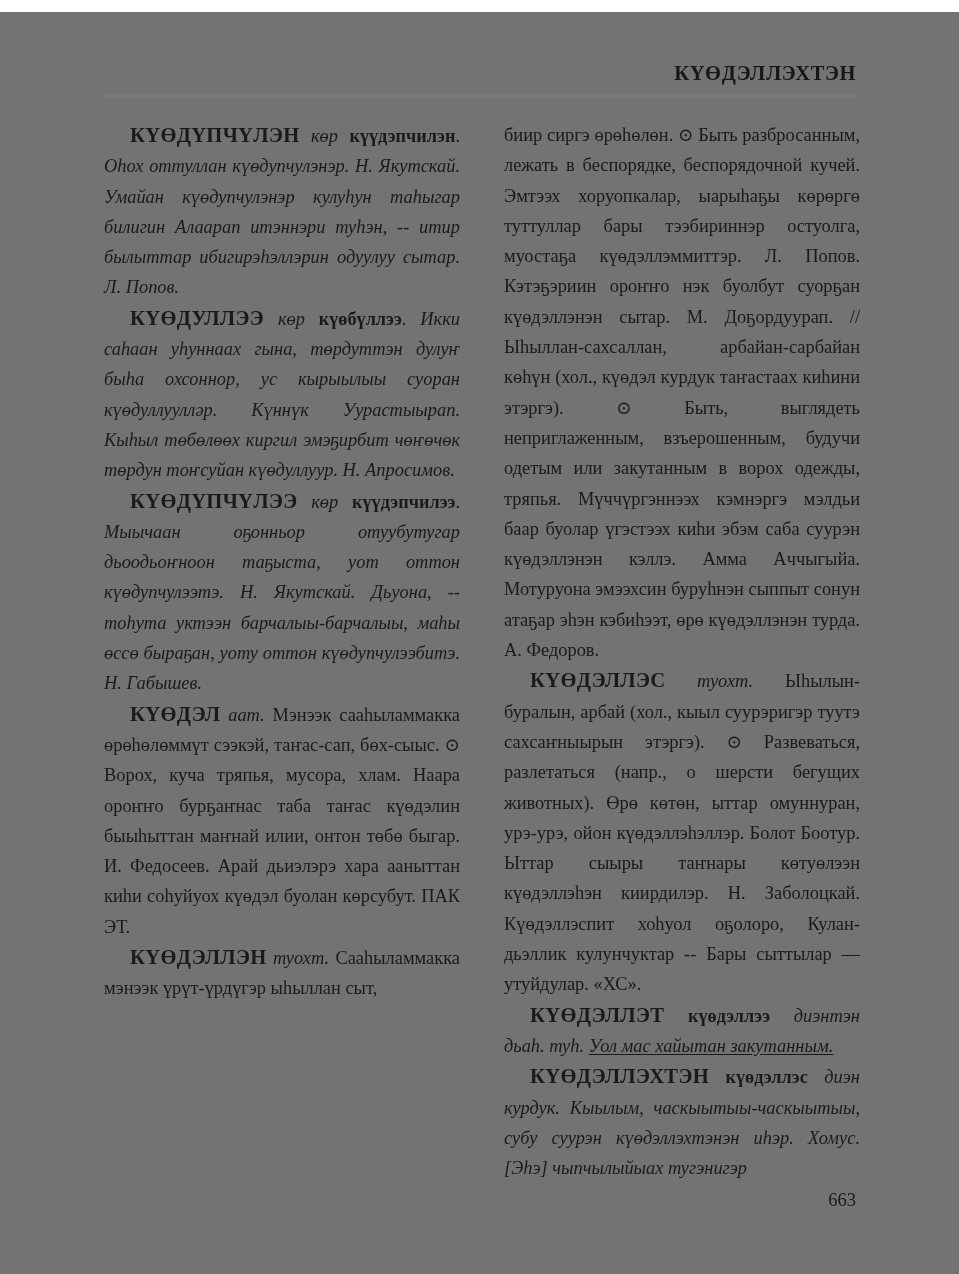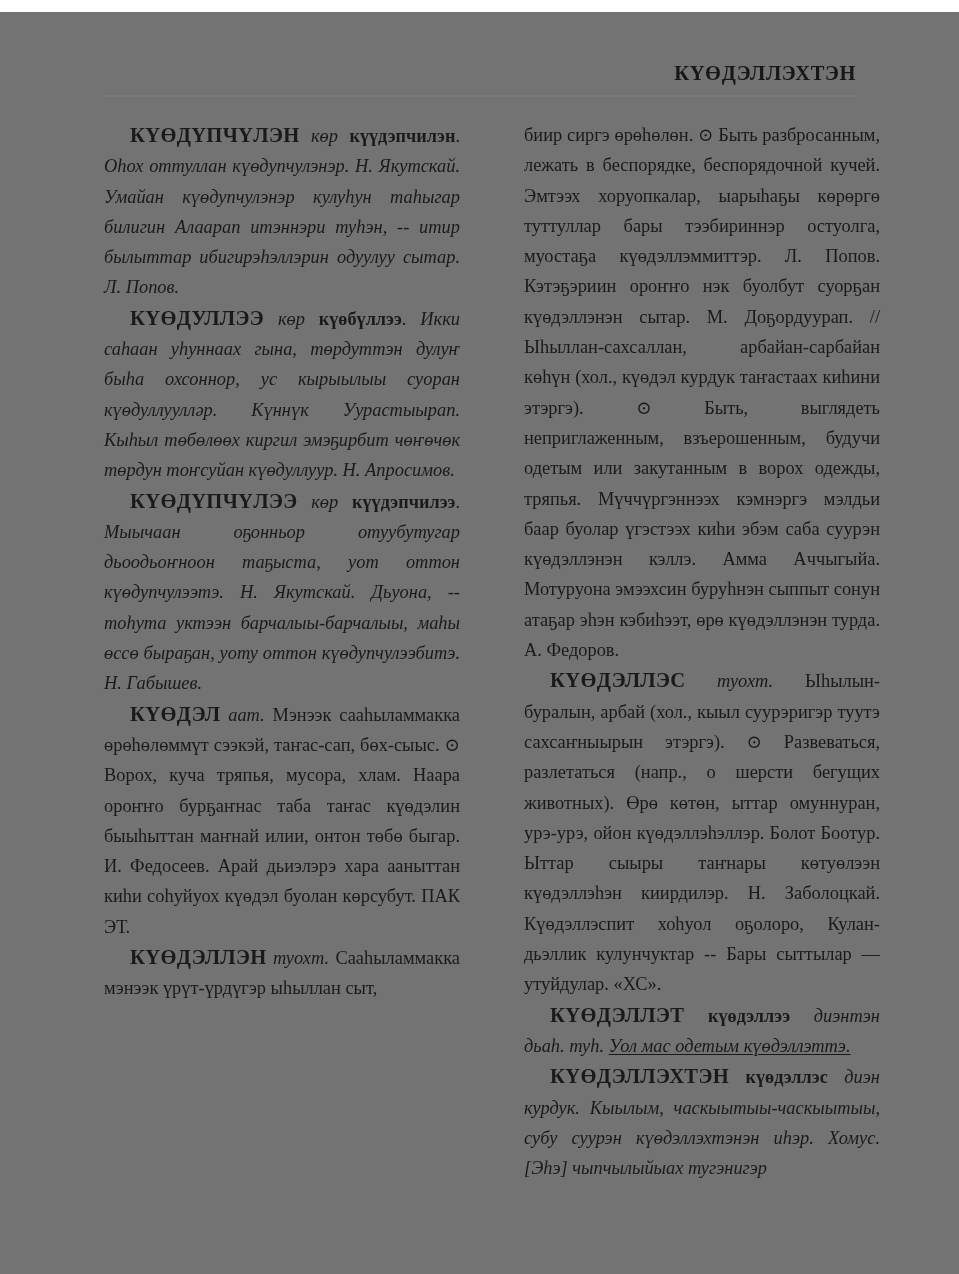--- a/index.html
+++ b/index.html
@@ -57,21 +57,21 @@
     width: 756px;
     height: 1060px;
   }
   .col {
     position: absolute;
     top: 0;
     width: 356px;
     height: 1060px;
   }
   .col-left  { left: 0px; }
-  .col-right { left: 400px; margin-left: 20px; }
+  .col-right { left: 400px; }
 
   .entry {
     text-align: justify;
     text-justify: inter-word;
     font-size: 18.4px;
     line-height: 30.3px;
     margin: 0;
     hyphens: manual;
     text-indent: 26px;
   }
@@ -161,27 +161,28 @@
         <span class="hw">КҮӨДЭЛЛЭС</span>
         <span class="it">туохт.</span>
         <span>Ыһылын-буралын, арбай (хол., кыыл суурэригэр туутэ сахсаҥныырын этэргэ). ⊙ Развеваться, разлетаться (напр., о шерсти бегущих животных). Өрө көтөн, ыттар омуннуран, урэ-урэ, ойон күөдэллэһэллэр. Болот Боотур. Ыттар сыыры таҥнары көтуөлээн күөдэллэһэн киирдилэр. Н. Заболоцкай. Күөдэллэспит хоһуол оҕолоро, Кулан-дьэллик кулунчуктар -- Бары сыттылар — утуйдулар. «ХС».</span>
       </p>
 
 
       <p class="entry">
         <span class="hw">КҮӨДЭЛЛЭТ</span>
         <span class="hwsm">күөдэллээ</span>
         <span class="it">диэнтэн дьаһ. туһ.</span>
-        <span class="itu">Уол мас одетым күөдэллэттэ.</span>
+        <span class="itu">Уол мас хайытан закутанным.</span>
       </p>
 
       <p class="entry">
         <span class="hw">КҮӨДЭЛЛЭХТЭН</span>
         <span class="hwsm">күөдэллэс</span>
         <span class="it">диэн курдук.</span>
         <span class="it">Кыылым, часкыытыы-часкыытыы, субу суурэн күөдэллэхтэнэн иһэр. Хомус. [Эһэ] чыпчылыйыах тугэнигэр</span>
       </p>
 
     </div>
   </div>
 
+  <div class="folio">663</div>
 
 </div>
 
 </body></html>

